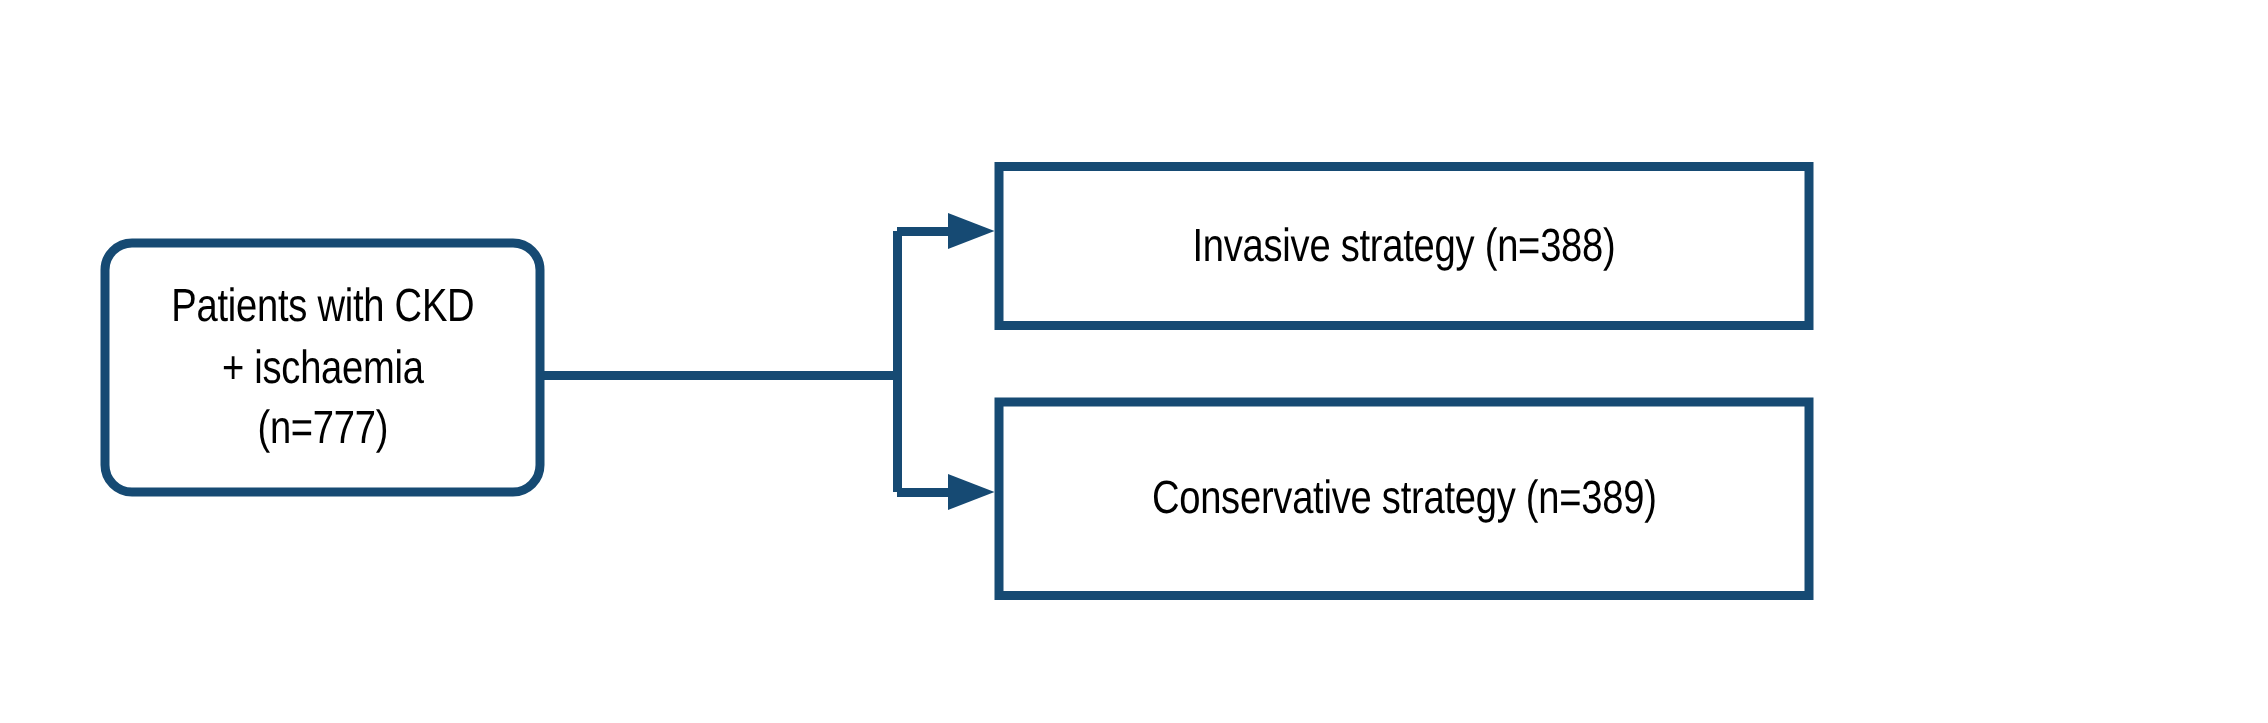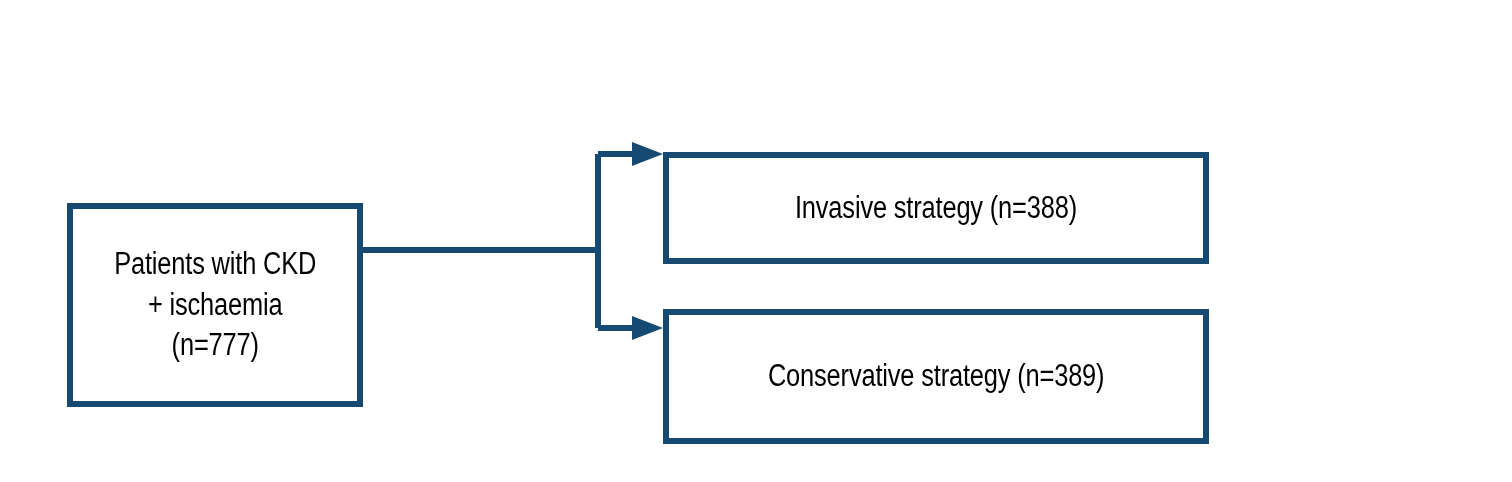--- a/index.html
+++ b/index.html
@@ -20,38 +20,38 @@
   }
   .flow-box {
     position: absolute;
     box-sizing: border-box;
     background: #ffffff;
     border: 6px solid #164a73;
     display: flex;
     align-items: center;
     justify-content: center;
     text-align: center;
-    margin-top: 44px;
   }
   .box-text {
     color: #000000;
     font-family: "Liberation Sans", sans-serif;
     font-size: 31px;
     line-height: 1.32;
     letter-spacing: -0.2px;
     transform: scaleX(0.82);
     transform-origin: center center;
     white-space: pre;
     font-weight: 400;
   }
   #box-source {
     left: 67px;
     top: 159px;
     width: 296px;
-    height: 204px;
+    height: 172px;
+    border-radius: 21px;
   }
   #box-invasive {
     left: 663px;
     top: 108px;
     width: 546px;
     height: 112px;
   }
   #box-conservative {
     left: 663px;
     top: 265px;

